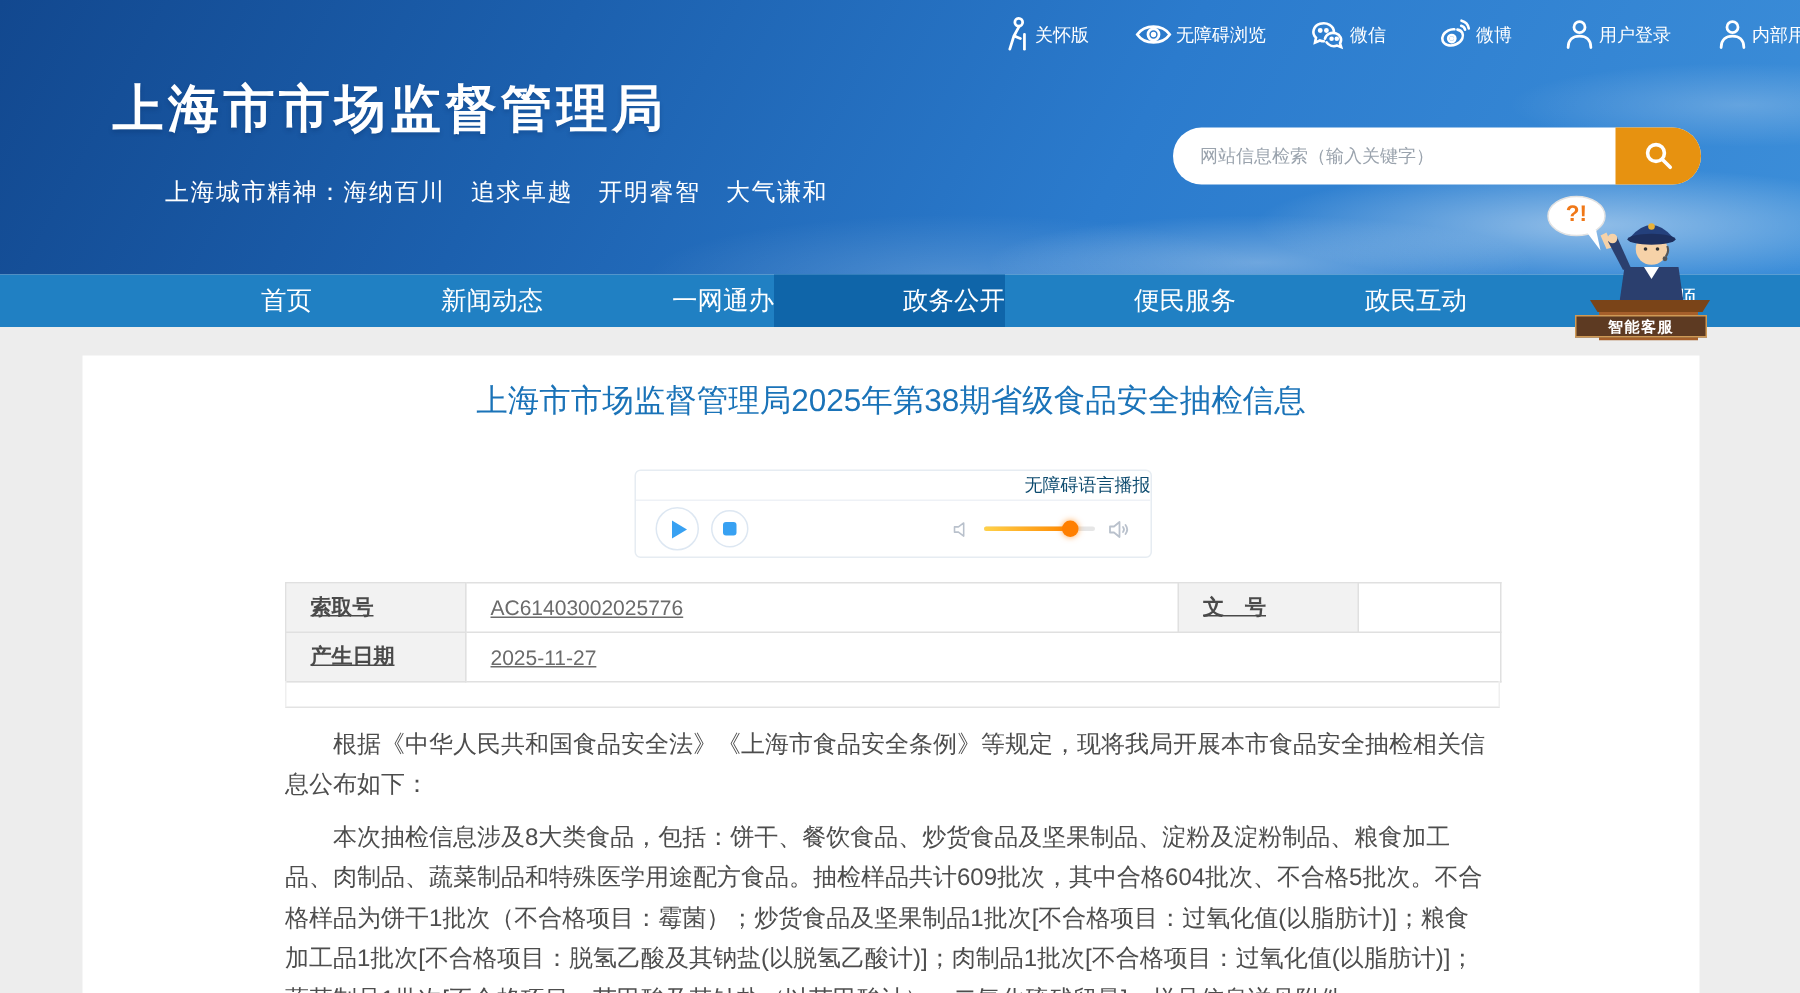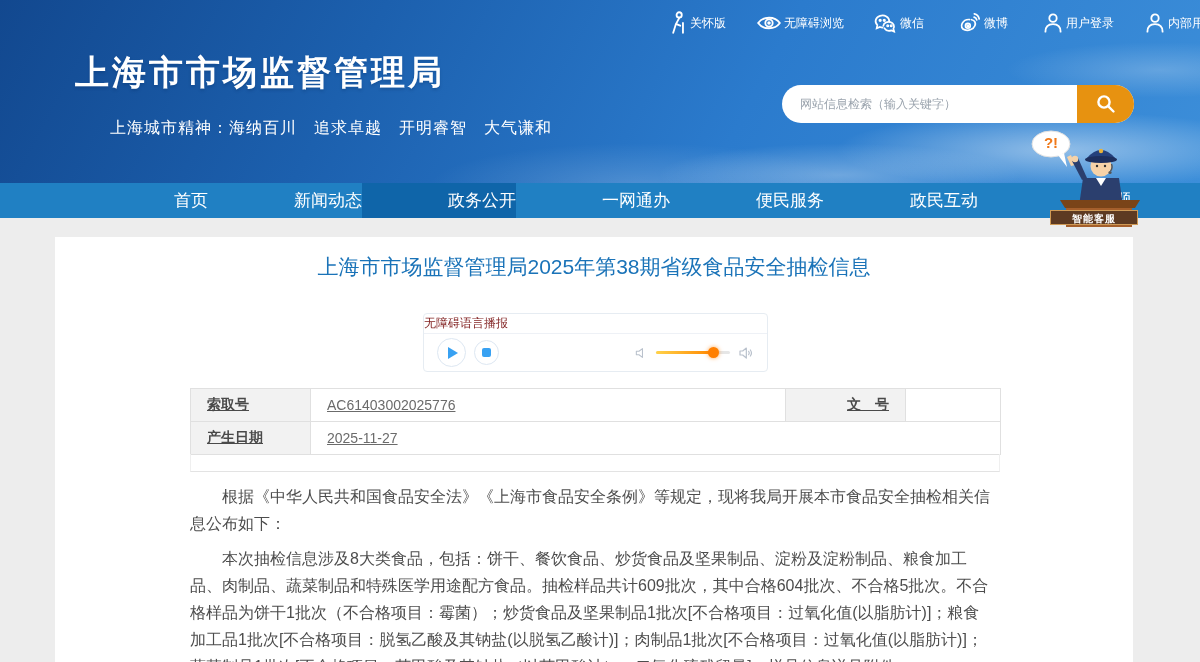--- a/index.html
+++ b/index.html
@@ -54,21 +54,21 @@
   
   .content-bg { position:absolute; top:218px; left:0; width:1200px; height:444px; background:#ededed; }
   .card { position:absolute; left:55px; top:19px; width:1078px; height:425px; background:#fff; }
 
   .article-title { position:absolute; top:16px; left:0; width:100%; text-align:center;
     font-size:21px; font-weight:normal; color:#1a73b8; }
 
   
   .audio { position:absolute; left:368px; top:76px; width:345px; height:59px; background:#fff;
     border:1px solid #e6ecf2; border-radius:4px; }
-  .audio-head { height:20px; line-height:19px; text-align:left; font-size:12px; color:#7f1d1d;
+  .audio-head { height:20px; line-height:19px; text-align:right; font-size:12px; color:#0c4a6e;
     border-bottom:1px solid #eef1f6; }
   .audio-controls { height:37px; display:flex; align-items:center; padding:0 13px; }
   .btn-circle { border:1px solid #dde7f2; background:#fff; border-radius:50%; cursor:pointer;
     display:flex; align-items:center; justify-content:center; }
   .play-btn { width:29px; height:29px; margin-right:8px; }
   .play-tri { width:0; height:0; border-left:10px solid #38a1f2; border-top:6px solid transparent;
     border-bottom:6px solid transparent; margin-left:3px; }
   .stop-btn { width:25px; height:25px; }
   .stop-sq { width:9px; height:9px; background:#38a1f2; border-radius:2px; }
   .vol-group { margin-left:auto; display:flex; align-items:center; gap:8px; }
@@ -76,21 +76,21 @@
   .vol-fill { position:absolute; left:0; top:0; height:3px; width:76%; border-radius:2px;
     background:linear-gradient(to right,#ffd24a,#ff8800); }
   .vol-knob { position:absolute; left:70%; top:-4px; width:11px; height:11px; border-radius:50%;
     background:#ff7f00; box-shadow:0 0 4px rgba(255,127,0,.7); cursor:pointer; }
 
   
   .meta-table { position:absolute; left:135px; top:151px; border-collapse:collapse; }
   .meta-table td { border:1px solid #e0e0e0; height:33px; font-size:14px; padding:0 16px;text-decoration:underline; }
   .meta-table .lbl { width:120px; background:#f2f2f2; color:#4a4a4a; font-weight:bold; }
   .meta-table .val { color:#6b6b6b; }
-  .w-val1 { width:475px; } .w-lbl2 { width:120px;text-align:right; } .w-val2 { width:95px; }
+  .w-val1 { width:475px; } .w-lbl2 { width:120px; } .w-val2 { width:95px; }
   .empty-strip { position:absolute; left:135px; top:217px; width:810px; height:18px;
     border-left:1px solid #efefef; border-right:1px solid #efefef; border-bottom:1px solid #e3e3e3; }
 
   .article-body { position:absolute; left:135px; top:246px; width:800px; }
   .article-body p { font-size:16px; line-height:27px; color:#4d4d4d; text-indent:2em; margin:0 0 8px; }
 
   svg { display:block; }
 </style>
 </head>
 <body>
@@ -203,22 +203,22 @@
       </svg>
       <div class="mascot-bubble">?!</div>
       <div class="mascot-label">智能客服</div>
     </div>
   </header>
 
   <nav class="nav">
     <div class="nav-inner">
       <div class="nav-item">首页</div>
       <div class="nav-item">新闻动态</div>
+      <div class="nav-item">一网通办</div>
       <div class="nav-item active">政务公开</div>
-      <div class="nav-item">一网通办</div>
       <div class="nav-item">便民服务</div>
       <div class="nav-item">政民互动</div>
       <div class="nav-item">专题</div>
     </div>
   </nav>
 
   <div class="content-bg">
     <div class="card">
 
       <h1 class="article-title">上海市市场监督管理局2025年第38期省级食品安全抽检信息</h1>

